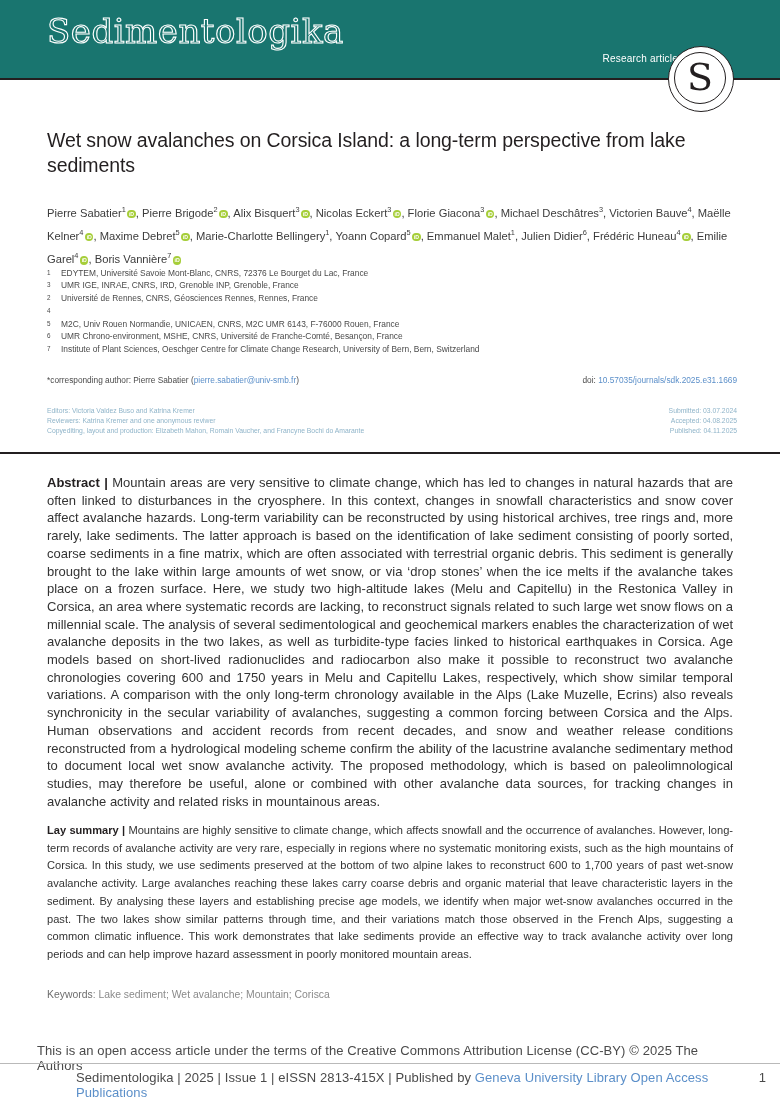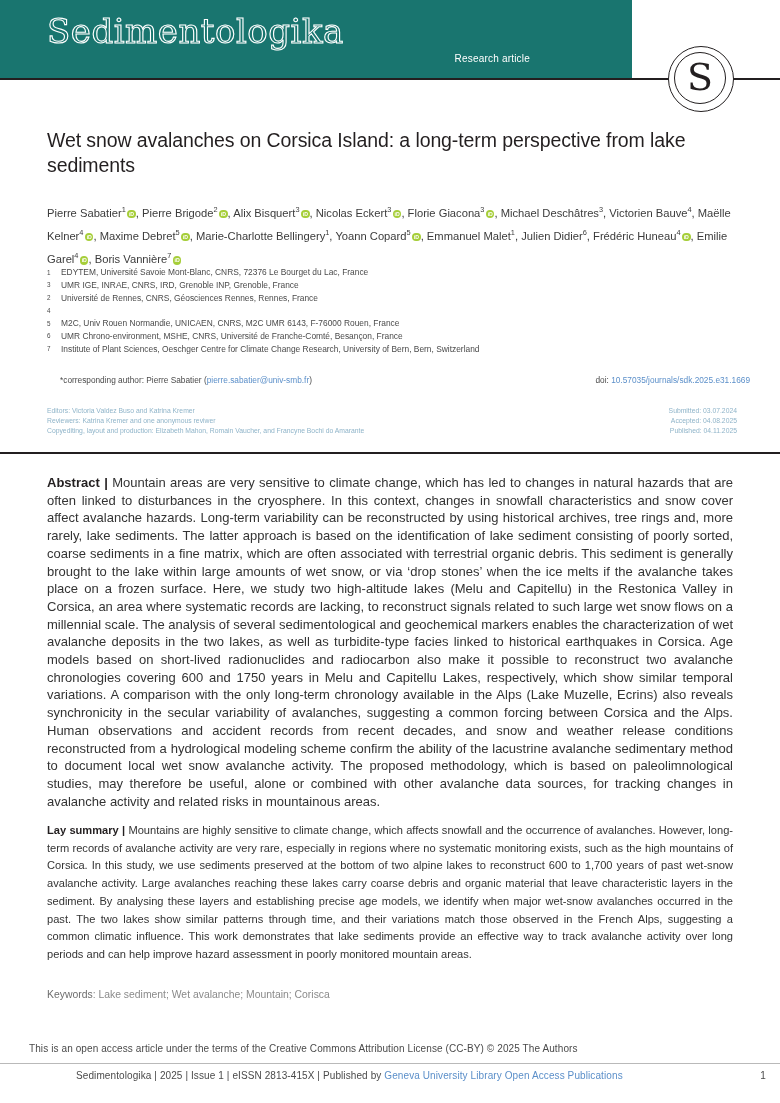--- a/index.html
+++ b/index.html
@@ -13,21 +13,21 @@
     position: relative;
     font-family: "Liberation Sans", sans-serif;
     color: #231f20;
     overflow: hidden;
   }
 
   
   .masthead {
     position: absolute;
     top: 0; left: 0;
-    width: 632px;
+    width: 780px;
     height: 78px;
     background: #19756f;
   }
   .journal-logo-text {
     position: absolute;
     left: 47px;
     top: 11px;
     font-family: "DejaVu Serif", serif;
     font-size: 34px;
     letter-spacing: 0.5px;
@@ -131,32 +131,33 @@
     position: absolute;
     left: 47px;
     top: 266px;
     width: 690px;
     font-size: 8.4px;
     line-height: 12.3px;
     color: #4a4a4a;
   }
   .aff-row {
     display: flex;
+    align-items: flex-end;
   }
   .aff-num {
     width: 14px;
     flex: none;
     font-size: 6.3px;
     padding-top: 0.5px;
   }
 
   
   .corr-row {
     position: absolute;
-    left: 60px;
+    left: 47px;
     top: 375px;
     width: 690px;
     font-size: 8.3px;
     color: #4a4a4a;
     display: flex;
     justify-content: space-between;
     text-align: center;
   }
   .link {
     color: #5b8fc9;
@@ -220,41 +221,41 @@
     color: #8a8a8a;
   }
   .keywords .kw-label {
     font-weight: normal;
     color: #6d6d6d;
   }
 
   
   .license {
     position: absolute;
-    left: 29px;
+    left: 37px;
     top: 1043px;
     width: 686px;
-    font-size: 10px;
+    font-size: 13px;
     color: #4a4a4a;
     letter-spacing: 0.1px;
   }
   .footer-rule {
     position: absolute;
     left: 0;
     top: 1063px;
     width: 780px;
     height: 1px;
     background: #b9b9b9;
   }
   .footer {
     position: absolute;
     left: 47px;
     top: 1070px;
     width: 690px;
-    font-size: 10px;
+    font-size: 13px;
     color: #4a4a4a;
     display: flex;
     justify-content: space-between;
     letter-spacing: 0.1px;
     padding-left: 29px;
   }
   .footer-pub { color: #5b8fc9; }
 </style>
 </head>
 <body>

